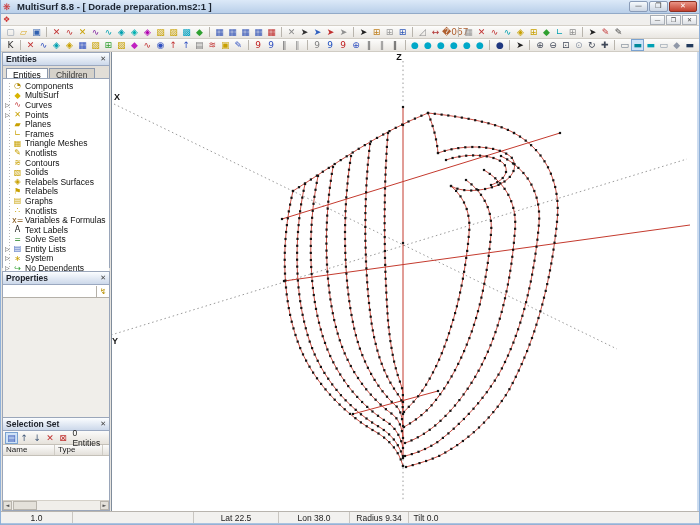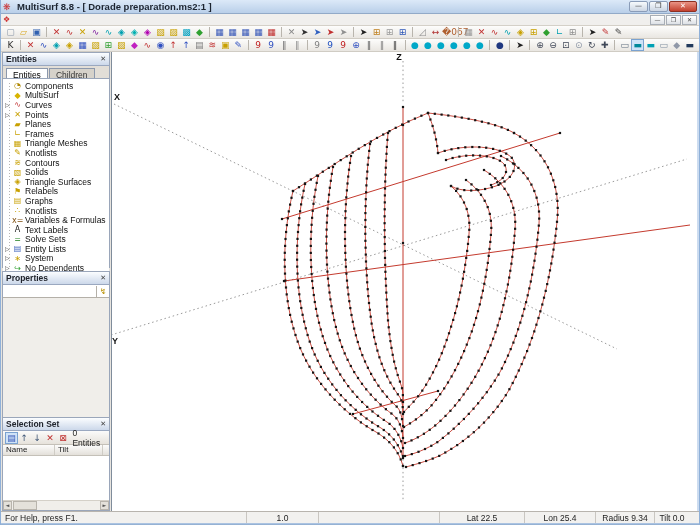--- a/index.html
+++ b/index.html
@@ -284,21 +284,21 @@
           <span class="tlab">Contours</span>
         </div>
         <div class="trow">
           <span class="texp"></span>
           <span class="tico" style="color: rgb(200, 160, 0);">▧</span>
           <span class="tlab">Solids</span>
         </div>
         <div class="trow">
           <span class="texp"></span>
           <span class="tico" style="color: rgb(200, 160, 0);">◈</span>
-          <span class="tlab">Triangle Surfaces</span>
+          <span class="tlab">Relabels Surfaces</span>
         </div>
         <div class="trow">
           <span class="texp"></span>
           <span class="tico" style="color: rgb(200, 160, 0);">⚑</span>
           <span class="tlab">Relabels</span>
         </div>
         <div class="trow">
           <span class="texp"></span>
           <span class="tico" style="color: rgb(200, 160, 0);">▤</span>
           <span class="tlab">Graphs</span>
@@ -360,21 +360,21 @@
     <div class="sstb" id="selset-tools">
         <span class="tb-icon pressed" style="color: rgb(56, 88, 184);">▤</span>
         <span class="tb-icon" style="color: rgb(64, 88, 120);">↑</span>
         <span class="tb-icon" style="color: rgb(64, 88, 120);">↓</span>
         <span class="tb-icon" style="color: rgb(192, 48, 48);">✕</span>
         <span class="tb-icon" style="color: rgb(192, 48, 48);">⊠</span>
         <span class="cnt">0 Entities</span>
       </div>
     <div class="sshead">
       <span class="col" style="width:52px">Name</span>
-      <span class="col" style="width:48px">Tilt</span>
+      <span class="col" style="width:48px">Type</span>
     </div>
     <div class="ssbody"></div>
     <div class="hscroll">
       <span class="harrow">◄</span>
       <span class="hthumb"></span>
       <span class="htrack"></span>
       <span class="harrow">►</span>
     </div>
   </div>
 </div>
@@ -1039,21 +1039,20 @@
       <rect x="400.9" y="454.9" width="2.2" height="2.2" fill="#141414"></rect>
       <rect x="400.9" y="464.9" width="2.2" height="2.2" fill="#141414"></rect>
       <text x="398" y="60" class="axlab" text-anchor="middle">Z</text>
       <text x="116" y="100" class="axlab" text-anchor="middle">X</text>
       <text x="114" y="344" class="axlab" text-anchor="middle">Y</text>
     </svg>
 </div>
 <div id="rightstrip"></div>
 
 <div id="statusbar">
-  <span class="spane sp-msg">For Help, press F1.</span>
   <span class="spane sp-scale">1.0</span>
   <span class="spane sp-gap"></span>
   <span class="spane sp-lat">Lat 22.5</span>
-  <span class="spane sp-lon">Lon 25.4</span>
+  <span class="spane sp-lon">Lon 38.0</span>
   <span class="spane sp-rad">Radius 9.34</span>
   <span class="spane sp-tilt">Tilt 0.0</span>
 </div>
 <div id="bottomedge"></div>
 
 </body></html>

